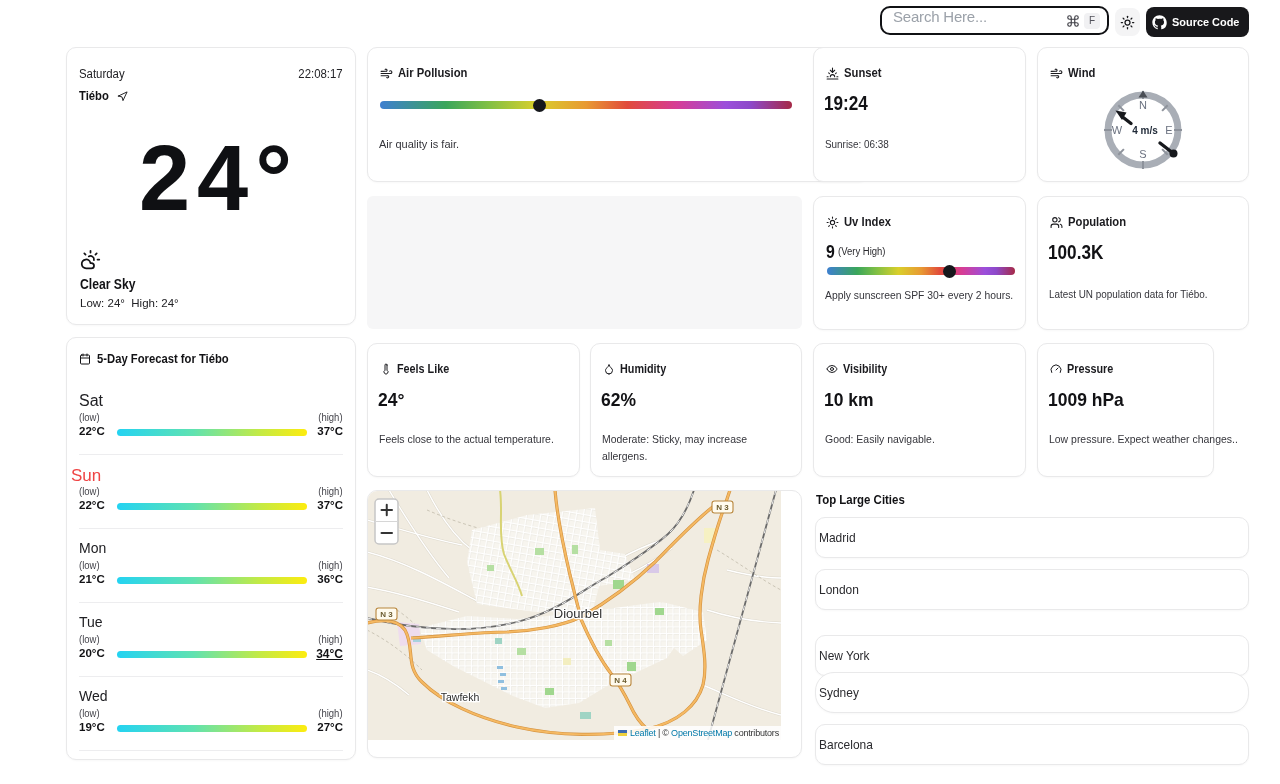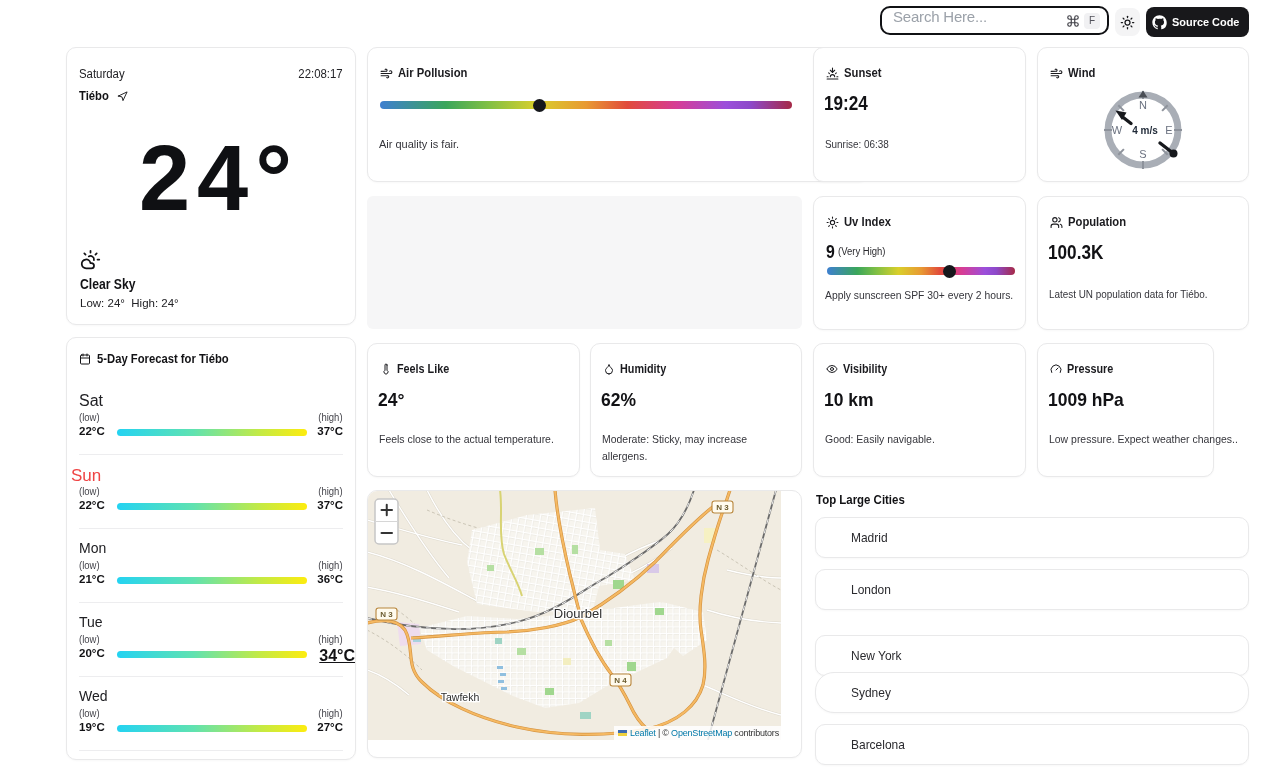--- a/index.html
+++ b/index.html
@@ -8,21 +8,21 @@
 .abs { position:absolute; }
 .card { position:absolute; background:#fff; border:1px solid #e9e9ea; border-radius:10px; box-shadow:0 1px 2px rgba(0,0,0,.03); }
 .ttl { position:absolute; top:19px; left:12px; display:flex; align-items:center; gap:5px; line-height:1; }
 .ttl b { font-weight:bold; font-size:12.5px; color:#1b1b1f; transform:scaleX(.9); transform-origin:0 50%; display:inline-block; white-space:nowrap; }
 .val { position:absolute; top:46px; left:10px; font-size:19.5px; line-height:1; font-weight:bold; color:#121215; transform:scaleX(.88); transform-origin:0 0; white-space:nowrap; }
 .desc { position:absolute; top:88px; left:11px; font-size:11px; line-height:1.5; color:#35353b; transform:scaleX(.92); transform-origin:0 0; white-space:nowrap; }
 .rainbow { background:linear-gradient(90deg,#3e7fd0 0%,#3aa65b 16%,#7ebf45 26%,#d9cf2b 38%,#e89a33 50%,#e14b3b 60%,#d63d96 72%,#9b4fdb 84%,#8d49c9 90%,#a62a47 100%); border-radius:4px; position:absolute; height:8px; }
 .knob { position:absolute; width:13px; height:13px; border-radius:50%; background:#16181c; }
 .tempbar { position:absolute; height:7px; border-radius:4px; background:linear-gradient(90deg,#24d3f2 0%,#5fe2b1 40%,#c3ea45 75%,#fdec0f 100%); }
 .divider { position:absolute; left:12px; right:12px; height:1px; background:#ededef; }
-.citybox { position:absolute; left:815px; width:434px; height:41px; background:#fff; border:1px solid #e9e9ea; border-radius:10px; box-shadow:0 1px 2px rgba(0,0,0,.03); font-size:13px; color:#2a2a2e; display:flex; align-items:center; padding-left:35px; }
+.citybox { position:absolute; left:815px; width:434px; height:41px; background:#fff; border:1px solid #e9e9ea; border-radius:10px; box-shadow:0 1px 2px rgba(0,0,0,.03); font-size:13px; color:#2a2a2e; display:flex; align-items:center; padding-left:3px; }
 .citybox span { transform:scaleX(.92); transform-origin:0 50%; display:inline-block; }
 </style>
 </head>
 <body>
 
 <div class="abs" style="left:880px;top:6px;width:229px;height:29px;border:2px solid #101114;border-radius:10px;display:flex;">
   <span style="font-size:15px;color:#9ba1a9;margin-left:11px;letter-spacing:-.2px;">Search Here...</span>
   <span style="margin-left:auto;display:flex;align-items:center;gap:4px;margin-right:7px;">
     <svg width="14" height="14" viewBox="0 0 24 24" fill="none" stroke="#3f3f46" stroke-width="2" stroke-linecap="round" stroke-linejoin="round">
         <path d="M18 3a3 3 0 0 0-3 3v12a3 3 0 0 0 3 3 3 3 0 0 0 3-3 3 3 0 0 0-3-3H6a3 3 0 0 0-3 3 3 3 0 0 0 3 3 3 3 0 0 0 3-3V6a3 3 0 0 0-3-3 3 3 0 0 0-3 3 3 3 0 0 0 3 3h12a3 3 0 0 0 3-3 3 3 0 0 0-3-3Z"></path>
@@ -100,21 +100,21 @@
   <div class="abs" style="left:12px;top:223px;font-size:10px;line-height:1;color:#45454c;transform:scaleX(.95);transform-origin:0 0;">(low)</div>
   <div class="abs" style="right:12px;top:223px;font-size:10px;line-height:1;color:#45454c;transform:scaleX(.95);transform-origin:100% 0;">(high)</div>
   <div class="abs" style="left:12px;top:236px;font-size:11.5px;font-weight:bold;line-height:1;color:#121215;">21°C</div>
   <div class="abs" style="right:12px;top:236px;font-size:11.5px;font-weight:bold;line-height:1;color:#121215;">36°C</div>
   <div class="tempbar" style="left:50px;top:239px;width:190px;"></div>
   <div class="divider" style="top:264px;"></div>
   <div class="abs" style="left:12px;top:277px;font-size:14px;line-height:1;color:#202024;">Tue</div>
   <div class="abs" style="left:12px;top:297px;font-size:10px;line-height:1;color:#45454c;transform:scaleX(.95);transform-origin:0 0;">(low)</div>
   <div class="abs" style="right:12px;top:297px;font-size:10px;line-height:1;color:#45454c;transform:scaleX(.95);transform-origin:100% 0;">(high)</div>
   <div class="abs" style="left:12px;top:310px;font-size:11.5px;font-weight:bold;line-height:1;color:#121215;">20°C</div>
-  <div class="abs" style="right:0;top:310px;font-size:16px;font-weight:bold;line-height:1;color:#121215;text-decoration:underline;">34°C</div>
+  <div class="abs" style="right:12px;top:310px;font-size:12px;font-weight:bold;line-height:1;color:#121215;text-decoration:underline;">34°C</div>
   <div class="tempbar" style="left:50px;top:313px;width:190px;"></div>
   <div class="divider" style="top:338px;"></div>
   <div class="abs" style="left:12px;top:351px;font-size:14px;line-height:1;color:#202024;">Wed</div>
   <div class="abs" style="left:12px;top:371px;font-size:10px;line-height:1;color:#45454c;transform:scaleX(.95);transform-origin:0 0;">(low)</div>
   <div class="abs" style="right:12px;top:371px;font-size:10px;line-height:1;color:#45454c;transform:scaleX(.95);transform-origin:100% 0;">(high)</div>
   <div class="abs" style="left:12px;top:384px;font-size:11.5px;font-weight:bold;line-height:1;color:#121215;">19°C</div>
   <div class="abs" style="right:12px;top:384px;font-size:11.5px;font-weight:bold;line-height:1;color:#121215;">27°C</div>
   <div class="tempbar" style="left:50px;top:387px;width:190px;"></div>
   <div class="divider" style="top:412px;"></div>
 </div>

